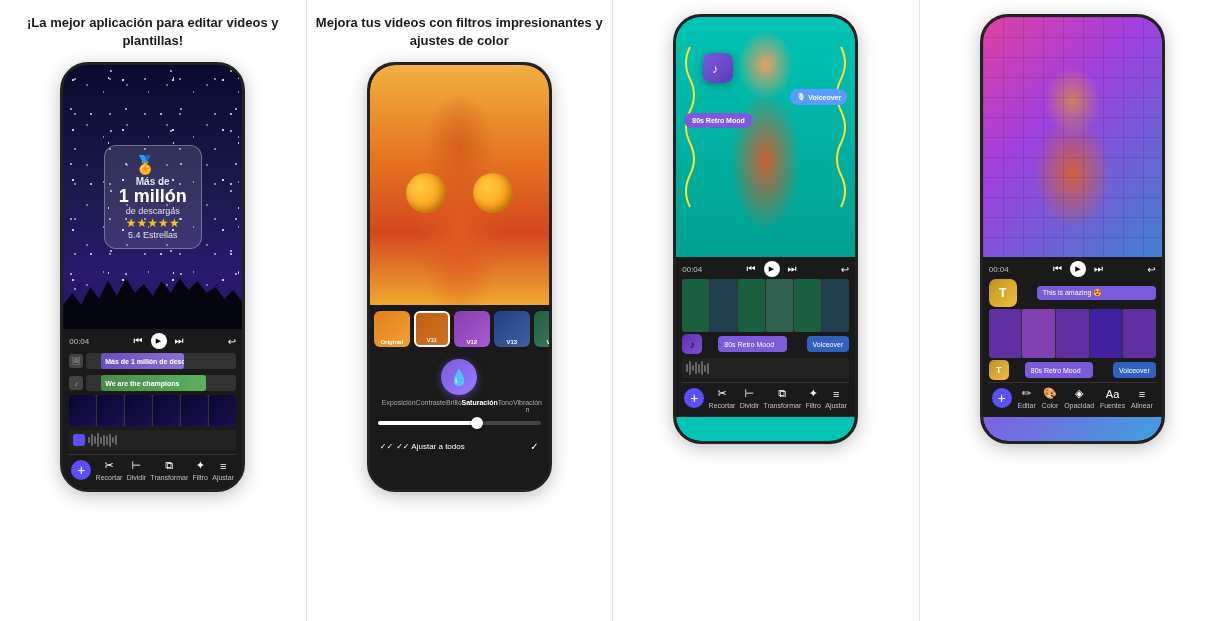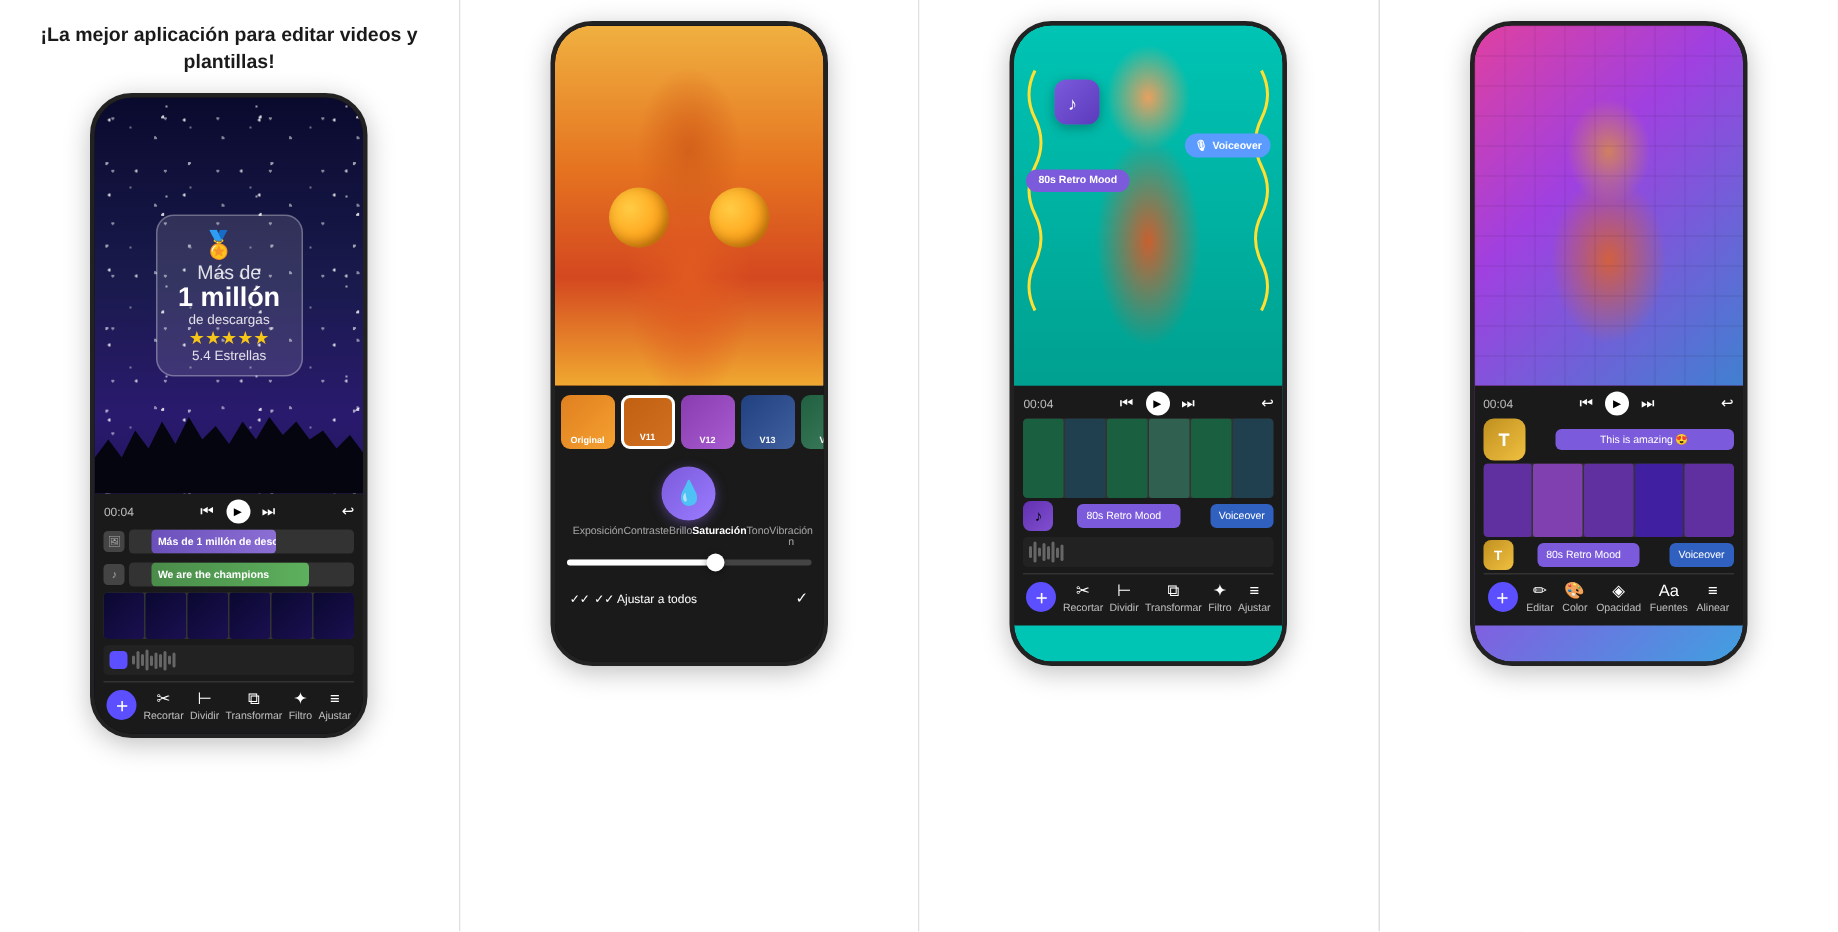--- a/index.html
+++ b/index.html
@@ -114,22 +114,23 @@
       position: relative;
       z-index: 2;
     }
 
     .laurel-left, .laurel-right {
       display: inline-block;
       font-size: 18px;
     }
 
     .badge-subtitle {
-      font-size: 13px;
+      font-size: 10px;
       color: rgba(255,255,255,0.85);
+      font-weight: bold;
     }
 
     .badge-main {
       font-size: 18px;
       font-weight: 800;
       color: white;
       line-height: 1.1;
     }
 
     .badge-sub {
@@ -600,21 +601,20 @@
       padding: 4px 6px;
       display: flex;
       flex-direction: column;
       gap: 2px;
     }
 
     .tc-row {
       display: flex;
       align-items: center;
       gap: 16px;
-      text-align: center;
     }
 
     .filmstrip {
       flex: 1;
       height: 24px;
       background: #333;
       border-radius: 3px;
       overflow: hidden;
       display: flex;
       gap: 1px;
@@ -756,20 +756,21 @@
               <span class="toolbar-icon">≡</span>
               <span class="toolbar-label">Ajustar</span>
             </div>
           </div>
         </div>
       </div>
     </div>
   </div>
 
   <div class="panel">
+    <div class="panel-title">Mejora tus videos con filtros impresionantes y ajustes de color</div>
     <div class="phone">
       <div class="phone-screen" style="background:#1a1a1a;">
 
         <div class="p2-photo">
           <div class="photo-person">
             <div class="orange-left"></div>
             <div class="orange-right"></div>
           </div>
         </div>
 

